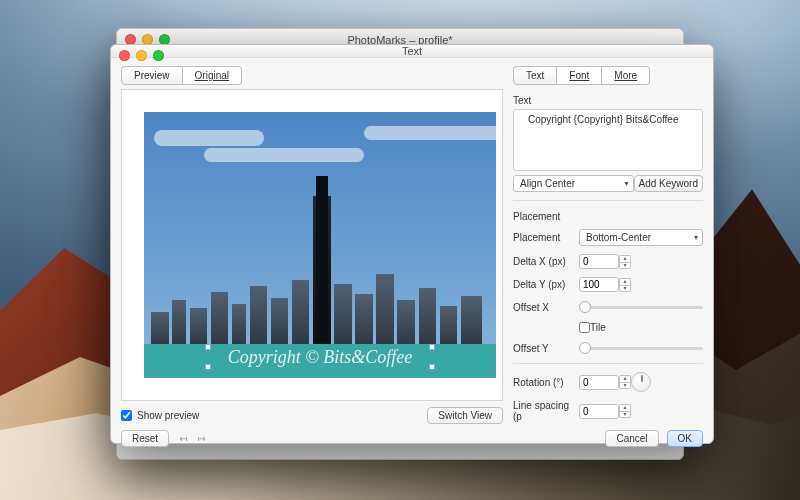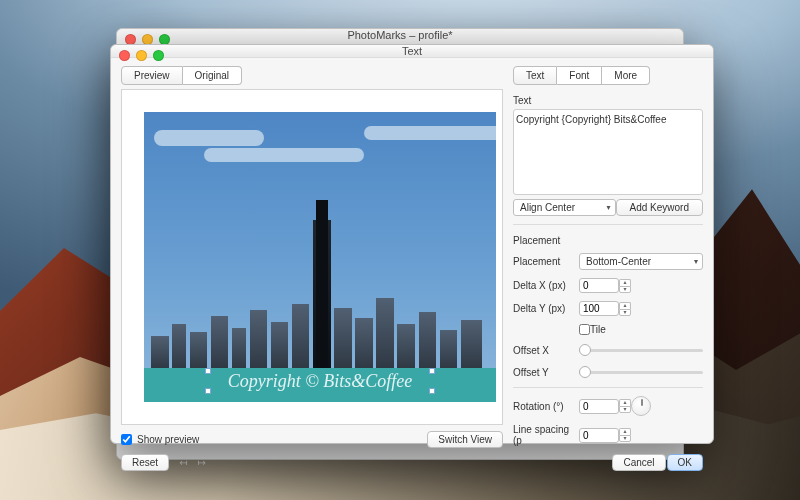--- a/index.html
+++ b/index.html
@@ -27,42 +27,42 @@
   }
 
   
   .backwin {
     position:absolute; left:116px; top:28px; width:568px; height:432px;
     background:#f2f2f2; border:1px solid #c8c8c8; border-radius:6px;
     box-shadow: 0 18px 50px rgba(0,0,0,0.45);
   }
   .titlebar { height:22px; border-bottom:1px solid #dcdcdc;
     background:linear-gradient(#fbfbfb,#e9e9e9); border-radius:6px 6px 0 0;
-    display:flex; align-items:flex-start; justify-content:center; position:relative; }
+    display:flex; align-items:center; justify-content:center; position:relative; }
   .titlebar .t { font-size:11px; color:#4a4a4a; }
   .traffic { position:absolute; left:8px; top:5px; display:flex; gap:6px; }
   .traffic span { width:11px; height:11px; border-radius:50%; display:block; box-shadow: inset 0 0 0 1px rgba(0,0,0,0.15); }
   .tl-r { background:#ff5f57; } .tl-y { background:#ffbd2e; } .tl-g { background:#28c940; }
 
   
   .dialog {
     position:absolute; left:110px; top:44px; width:604px; height:400px;
     background:#f6f6f6; border:1px solid #bcbcbc; border-radius:6px;
     box-shadow: 0 22px 55px rgba(0,0,0,0.5);
     display:flex; flex-direction:column;
   }
   .dialog .titlebar { height:20px; }
   .body { flex:1; display:flex; gap:10px; padding:8px 10px 6px 10px; }
 
   
   .lcol { flex:1; display:flex; flex-direction:column; }
   .tabs { display:flex; margin-bottom:4px; }
   .tab { font-size:10px; padding:3px 12px; background:#fff; border:1px solid #bdbdbd; color:#333; }
   .tab.active { background:linear-gradient(#fff,#f0f0f0); }
-  .tab + .tab { border-left:none; }
+  .tab + .tab { border-left:none;text-decoration:underline; }
   .tabs .tab:first-child { border-radius:4px 0 0 4px; }
   .tabs .tab:last-child { border-radius:0 4px 4px 0; }
 
   .canvas { flex:1; background:#fff; border:1px solid #d4d4d4; position:relative; overflow:hidden; }
   .photo { position:absolute; left:6px; right:6px; top:22px; bottom:22px; overflow:hidden;margin-left:16px; }
   .sky { position:absolute; inset:0; background:linear-gradient(#4d86c4 0%, #6aa0d2 55%, #8fb8dc 100%); }
   .cloud { position:absolute; background:#d7e6f2; border-radius:20px; opacity:0.7; }
   .cloud.c1 { left:10px; top:18px; width:110px; height:16px; }
   .cloud.c2 { left:60px; top:36px; width:160px; height:14px; }
   .cloud.c3 { left:220px; top:14px; width:140px; height:14px; }
@@ -79,40 +79,40 @@
   .btn { font-size:10px; padding:2px 10px; background:linear-gradient(#fff,#f1f1f1);
     border:1px solid #bfbfbf; border-radius:4px; color:#333; }
   .btn.primary { background:linear-gradient(#eaf3ff,#c8e0ff); border-color:#7fb0e8; }
 
   .footer-left { display:flex; align-items:center; gap:10px; margin-top:2px; }
   .footer-left .arrow { color:#999; font-size:10px; }
 
   
   .rcol { width:190px; display:flex; flex-direction:column; font-size:10px; color:#333; }
   .lbl { margin:6px 0 3px; }
-  .textarea { width:100%; height:86px; background:#fff; border:1px solid #cfcfcf; border-radius:3px;
-    padding:4px 2px; font-size:10px; color:#333; resize:none; }
+  .textarea { width:100%; height:62px; background:#fff; border:1px solid #cfcfcf; border-radius:3px;
+    padding:4px 14px; font-size:10px; color:#333; resize:none; }
   .row { display:flex; align-items:center; margin:4px 0; }
   .row > label { width:66px; }
   .combo { flex:1; display:flex; align-items:center; justify-content:space-between;
     background:#fff; border:1px solid #bfbfbf; border-radius:3px; padding:2px 4px 2px 6px; font-size:10px; }
   .combo .chev { font-size:8px; color:#555; }
   .num { width:40px; background:#fff; border:1px solid #bfbfbf; border-radius:3px; padding:1px 3px; font-size:10px; text-align:left; }
   .step { width:12px; display:flex; flex-direction:column; }
   .step span { height:7px; border:1px solid #bfbfbf; background:#fff; font-size:6px; line-height:5px; text-align:center; color:#666; }
   .step span:first-child{ border-radius:2px 2px 0 0; border-bottom:none; }
   .step span:last-child{ border-radius:0 0 2px 2px; }
   .slider { flex:1; height:14px; position:relative; }
   .track { position:absolute; left:0; right:0; top:6px; height:3px; background:#d6d6d6; border-radius:2px; }
   .thumb { position:absolute; top:1px; width:12px; height:12px; background:#fff; border:1px solid #b0b0b0; border-radius:50%; }
   .dial { width:20px; height:20px; border:1px solid #c2c2c2; border-radius:50%;
     background:radial-gradient(circle at 40% 35%, #fff, #e9e9e9); position:relative; }
   .dial::after { content:""; position:absolute; left:9px; top:2px; width:2px; height:7px; background:#888; border-radius:1px; }
   .hr { height:1px; background:#dcdcdc; margin:4px 0; }
-  .footer-right { margin-top:auto; display:flex; justify-content:flex-end; gap:1px; padding-top:4px; }
+  .footer-right { margin-top:auto; display:flex; justify-content:flex-end; gap:8px; padding-top:4px; }
   input[type=checkbox]{ width:11px; height:11px; }
 </style>
 </head>
 <body>
 
 <div class="desktop">
   <div class="ridge r1"></div>
   <div class="ridge r2"></div>
   <div class="ridge r3"></div>
 
@@ -201,21 +201,21 @@
         </div>
 
         <div class="lbl">Text</div>
         <textarea class="textarea" style="">Copyright {Copyright} Bits&amp;Coffee</textarea>
 
         <div class="row">
           <div class="combo" style="flex:1">
             <span>Align Center</span>
             <span class="chev">▾</span>
           </div>
-          <div class="btn" style="padding:2px 13px">Add Keyword</div>
+          <div class="btn" style="padding:2px 4px">Add Keyword</div>
         </div>
 
         <div class="hr"></div>
         <div class="lbl">Placement</div>
 
         <div class="row">
           <label>Placement</label>
           <div class="combo">
             <span>Bottom-Center</span>
             <span class="chev">▾</span>
@@ -234,32 +234,32 @@
         <div class="row">
           <label>Delta Y (px)</label>
           <input class="num" value="100" style="">
           <div class="step">
               <span>▴</span>
               <span>▾</span>
             </div>
         </div>
 
         <div class="row">
-          <label></label>
-          <input type="checkbox" style="">
-          <span>Tile</span>
-        </div>
-
-        <div class="row">
           <label>Offset X</label>
           <div class="slider">
               <div class="track"></div>
               <div class="thumb" style="left:0"></div>
             </div>
         </div>
+
+        <div class="row">
+          <label></label>
+          <input type="checkbox" style="">
+          <span>Tile</span>
+        </div>
         <div class="row">
           <label>Offset Y</label>
           <div class="slider">
               <div class="track"></div>
               <div class="thumb" style="left:0"></div>
             </div>
         </div>
 
         <div class="hr"></div>
 

